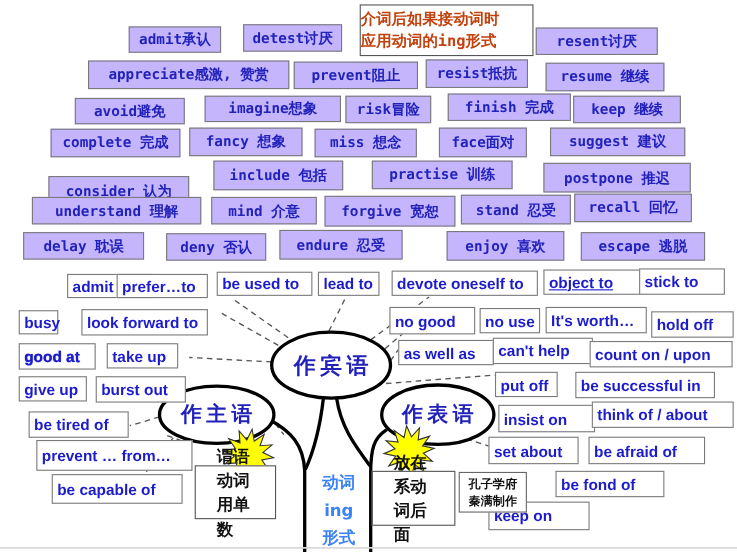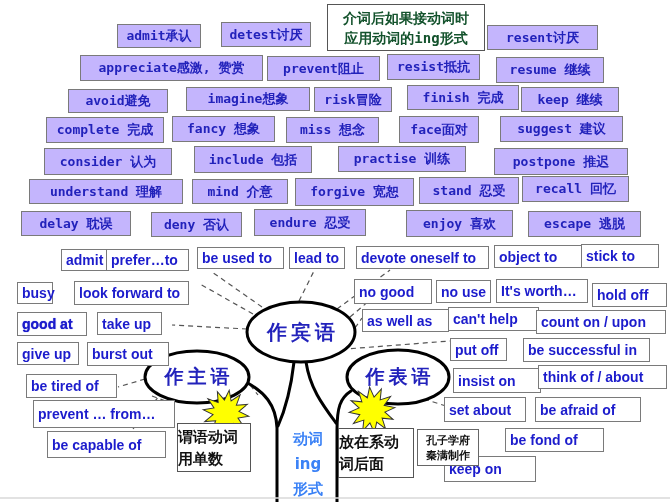--- a/index.html
+++ b/index.html
@@ -9,23 +9,23 @@
   .layer{position:absolute;left:0;top:0;width:670px;height:502px;}
   .vbox{position:absolute;box-sizing:border-box;border:1px solid #7a7a7a;background:#c4b5fd;
         color:#2222bb;font:bold 13px "DejaVu Sans Mono",monospace;
         display:flex;align-items:center;justify-content:center;white-space:nowrap;}
   .pbox{position:absolute;box-sizing:border-box;border:1px solid #7a7a7a;background:#fff;
         color:#1c1ccc;font:bold 14px "Liberation Sans",sans-serif;
         display:flex;align-items:center;justify-content:flex-start;padding-left:4px;white-space:nowrap;}
   .pbox.heavy{text-shadow:0 0 0.8px currentColor;}
   .note{position:absolute;box-sizing:border-box;background:#fff;border:2px solid #555;
         display:flex;flex-direction:column;justify-content:center;}
-  .top-note{color:#14532d;font:bold 14px "DejaVu Sans Mono",monospace;text-align:center;line-height:20px;}
+  .top-note{color:#c2410c;font:bold 14px "DejaVu Sans Mono",monospace;line-height:20px;}
   .black-note{color:#111;font:bold 15px "DejaVu Sans",sans-serif;border-width:1.5px;
-        line-height:22px;padding:2px 0;text-align:left;}
+        line-height:22px;padding:2px 19px;text-align:left;}
   .watermark{color:#111;font:bold 11px "DejaVu Sans",sans-serif;border:1px solid #666;
         line-height:15px;padding:2px 3px;text-align:center;}
   .trunk-label{position:absolute;color:#3b82f6;font:bold 15px "DejaVu Sans",sans-serif;
         line-height:25px;text-align:center;}
   .elabel{position:absolute;color:#2222bb;font:bold 20px "DejaVu Sans",sans-serif;
         letter-spacing:4px;text-indent:4px;display:flex;align-items:center;justify-content:center;}
 </style>
 </head>
 <body>
 
@@ -82,21 +82,21 @@
       <div class="vbox" style="left: 68px; top: 89px; width: 100px; height: 24px;">avoid避免</div>
       <div class="vbox" style="left: 186px; top: 87px; width: 124px; height: 24px;">imagine想象</div>
       <div class="vbox" style="left: 314px; top: 87px; width: 78px; height: 25px;">risk冒险</div>
       <div class="vbox" style="left: 407px; top: 85px; width: 112px; height: 25px;">finish 完成</div>
       <div class="vbox" style="left: 521px; top: 87px; width: 98px; height: 25px;">keep 继续</div>
       <div class="vbox" style="left: 46px; top: 117px; width: 118px; height: 26px;">complete 完成</div>
       <div class="vbox" style="left: 172px; top: 116px; width: 103px; height: 26px;">fancy 想象</div>
       <div class="vbox" style="left: 286px; top: 117px; width: 93px; height: 26px;">miss 想念</div>
       <div class="vbox" style="left: 399px; top: 116px; width: 80px; height: 27px;">face面对</div>
       <div class="vbox" style="left: 500px; top: 116px; width: 123px; height: 26px;">suggest 建议</div>
-      <div class="vbox" style="left: 44px; top: 148px; width: 128px; height: 27px;">consider 认为</div>
+      <div class="vbox" style="left: 44px; top: 160px; width: 128px; height: 27px;">consider 认为</div>
       <div class="vbox" style="left: 194px; top: 146px; width: 118px; height: 27px;">include 包括</div>
       <div class="vbox" style="left: 338px; top: 146px; width: 128px; height: 26px;">practise 训练</div>
       <div class="vbox" style="left: 494px; top: 148px; width: 134px; height: 27px;">postpone 推迟</div>
       <div class="vbox" style="left: 29px; top: 179px; width: 154px; height: 25px;">understand 理解</div>
       <div class="vbox" style="left: 192px; top: 179px; width: 96px; height: 25px;">mind 介意</div>
       <div class="vbox" style="left: 295px; top: 178px; width: 119px; height: 28px;">forgive 宽恕</div>
       <div class="vbox" style="left: 419px; top: 177px; width: 100px; height: 27px;">stand 忍受</div>
       <div class="vbox" style="left: 522px; top: 176px; width: 107px; height: 26px;">recall 回忆</div>
       <div class="vbox" style="left: 21px; top: 211px; width: 110px; height: 25px;">delay 耽误</div>
       <div class="vbox" style="left: 151px; top: 212px; width: 91px; height: 25px;">deny 否认</div>
@@ -104,21 +104,21 @@
       <div class="vbox" style="left: 406px; top: 210px; width: 107px; height: 27px;">enjoy 喜欢</div>
       <div class="vbox" style="left: 528px; top: 211px; width: 113px; height: 26px;">escape 逃脱</div>
     </div>
 
   <div class="layer" id="phrase-layer">
       <div class="pbox" style="left: 17px; top: 249px; width: 78px; height: 22px; margin-left: 44px;">admit to</div>
       <div class="pbox" style="left: 106px; top: 249px; width: 83px; height: 22px;">prefer…to</div>
       <div class="pbox" style="left: 197px; top: 247px; width: 87px; height: 22px;">be used to</div>
       <div class="pbox" style="left: 289px; top: 247px; width: 56px; height: 22px;">lead to</div>
       <div class="pbox" style="left: 356px; top: 246px; width: 133px; height: 23px;">devote oneself to</div>
-      <div class="pbox" style="left: 494px; top: 245px; width: 107px; height: 23px;">object to</div>
+      <div class="pbox" style="left: 494px; top: 245px; width: 107px; height: 23px; text-decoration: underline;">object to</div>
       <div class="pbox" style="left: 581px; top: 244px; width: 78px; height: 24px;">stick to</div>
       <div class="pbox" style="left: 17px; top: 282px; width: 36px; height: 22px; text-align: center;">busy</div>
       <div class="pbox" style="left: 74px; top: 281px; width: 115px; height: 24px;">look forward to</div>
       <div class="pbox" style="left: 354px; top: 279px; width: 78px; height: 25px;">no good</div>
       <div class="pbox" style="left: 436px; top: 280px; width: 55px; height: 23px;">no use</div>
       <div class="pbox" style="left: 496px; top: 279px; width: 92px; height: 24px;">It's worth…</div>
       <div class="pbox" style="left: 592px; top: 283px; width: 75px; height: 24px;">hold off</div>
       <div class="pbox heavy" style="left: 17px; top: 312px; width: 70px; height: 24px;">good at</div>
       <div class="pbox" style="left: 97px; top: 312px; width: 65px; height: 23px;">take up</div>
       <div class="pbox" style="left: 362px; top: 309px; width: 87px; height: 23px;">as well as</div>

